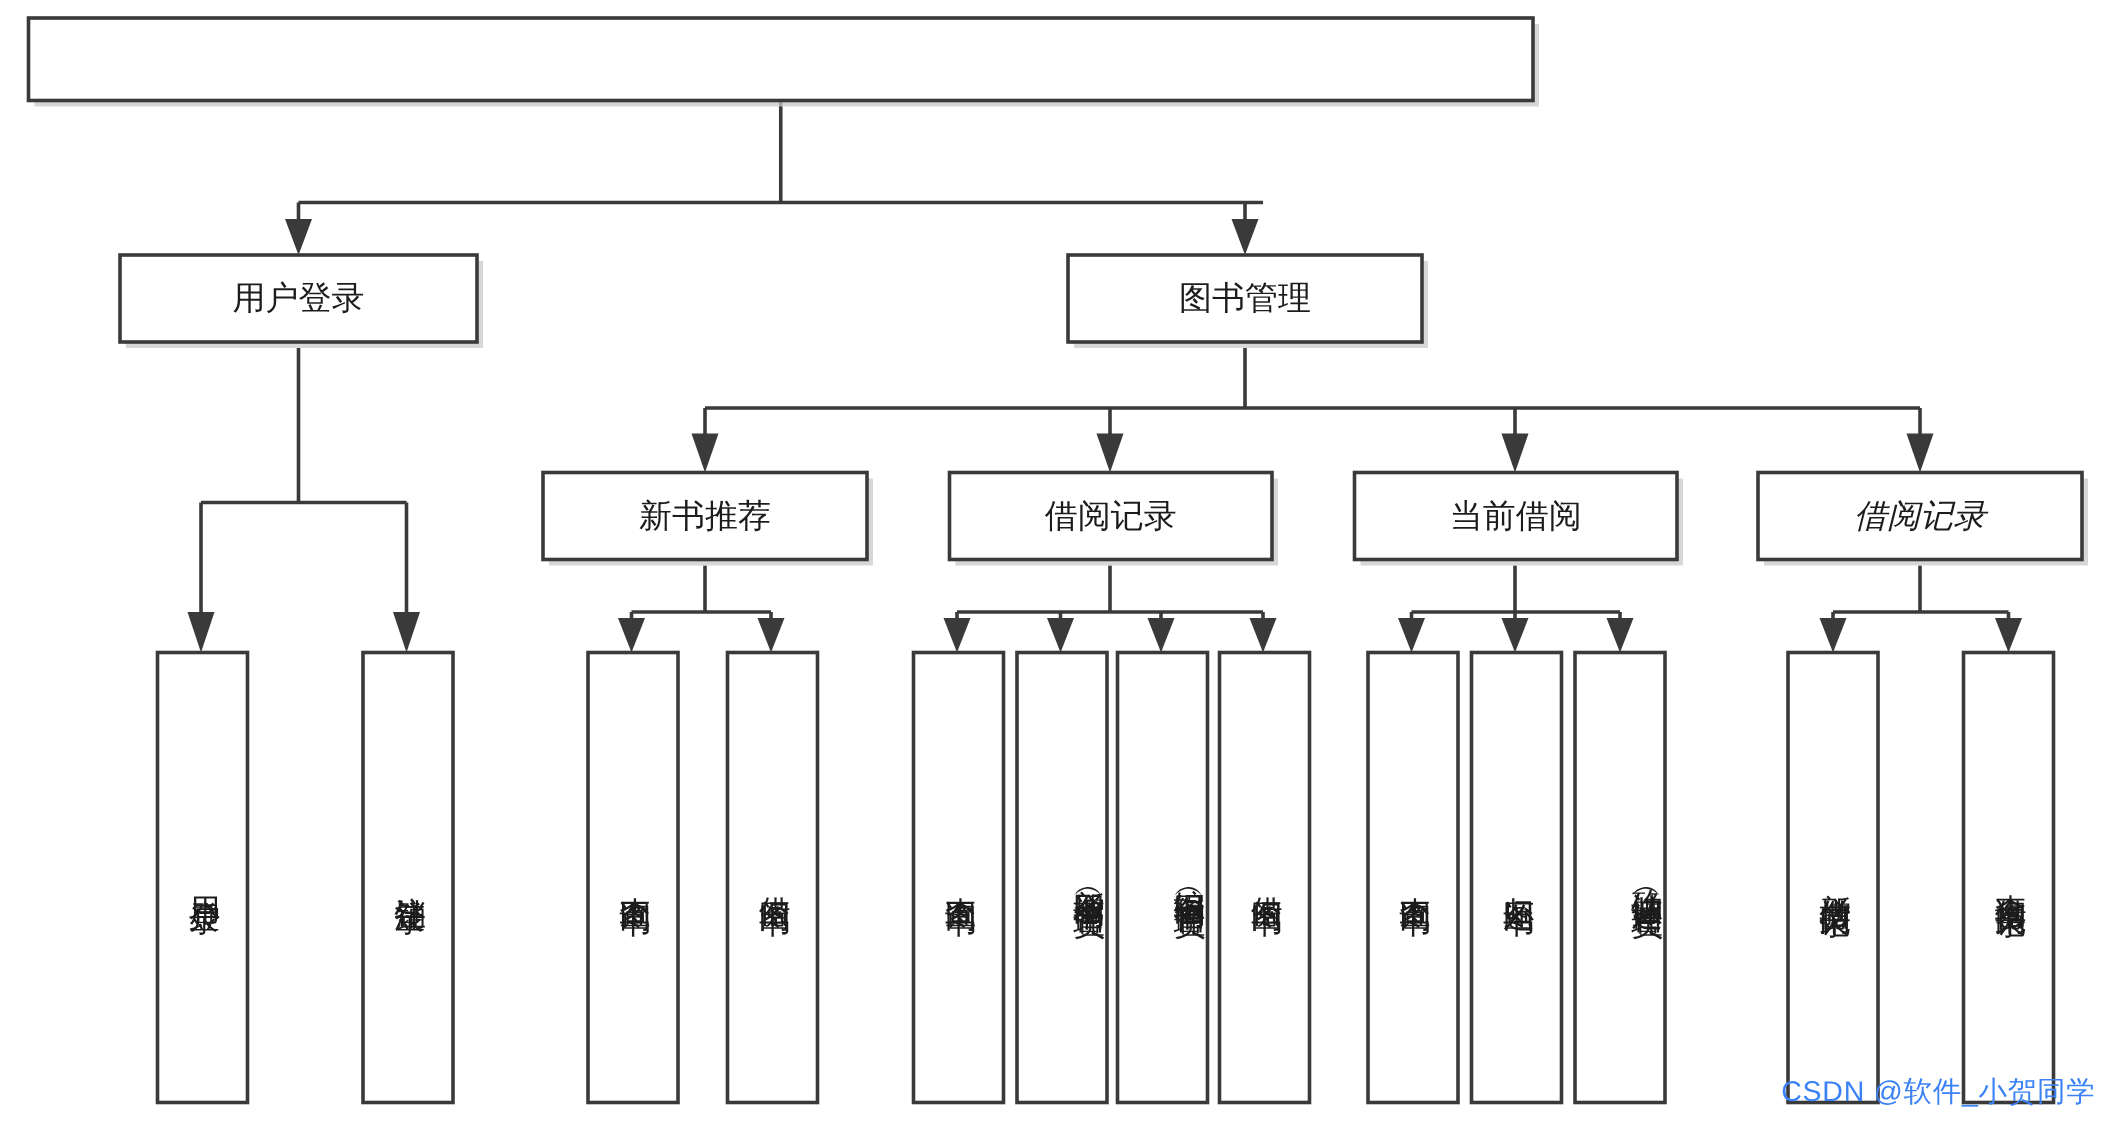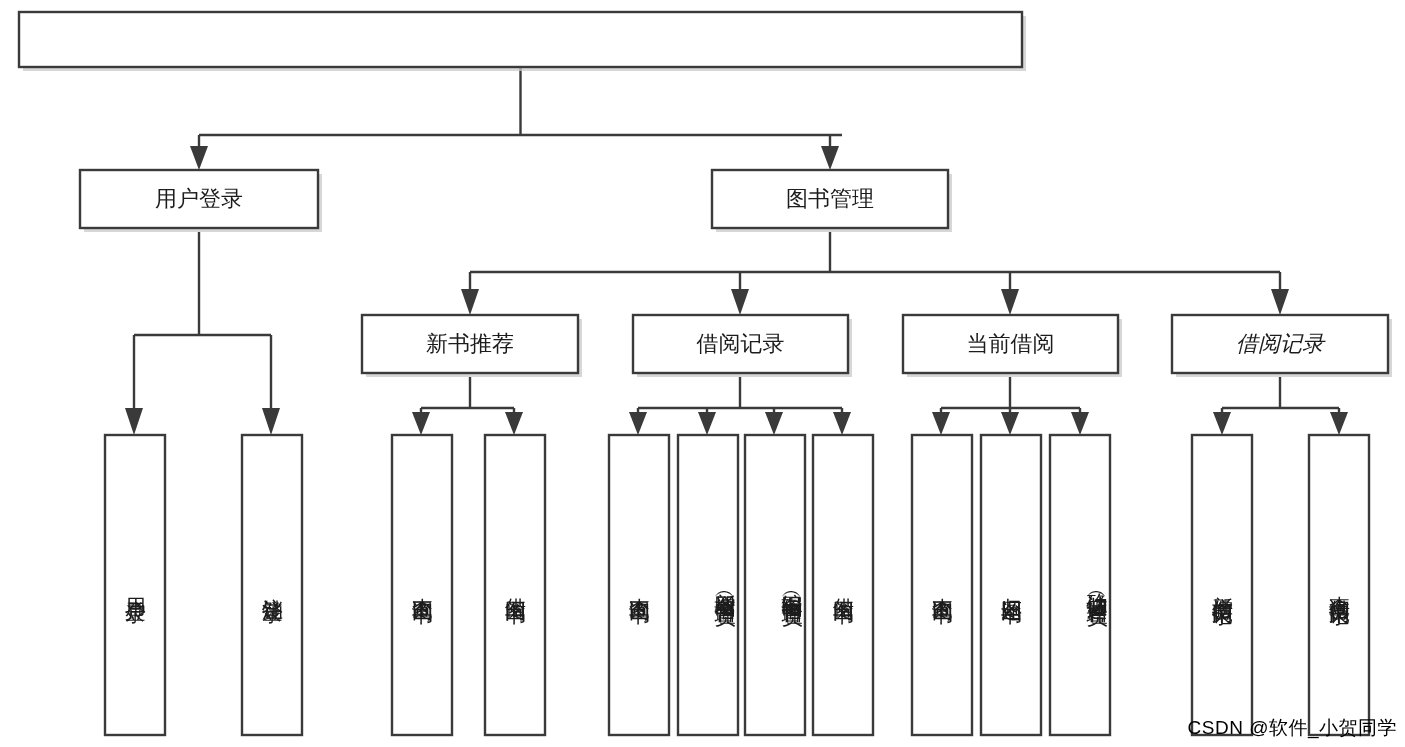--- a/index.html
+++ b/index.html
@@ -73,21 +73,21 @@
     white-space: nowrap;
     pointer-events: none;
     user-select: none;
   }
   .watermark {
     position: absolute;
     right: 8px;
     bottom: 6px;
     font-family: "Liberation Sans", "DejaVu Sans", sans-serif;
     font-size: 19px;
-    color: #000000;
+    color: #3b82f6;
     letter-spacing: 0.5px;
     white-space: nowrap;
     user-select: none;
   }
 </style>
 </head>
 <body>
 
 <div id="diagram-root">
 

